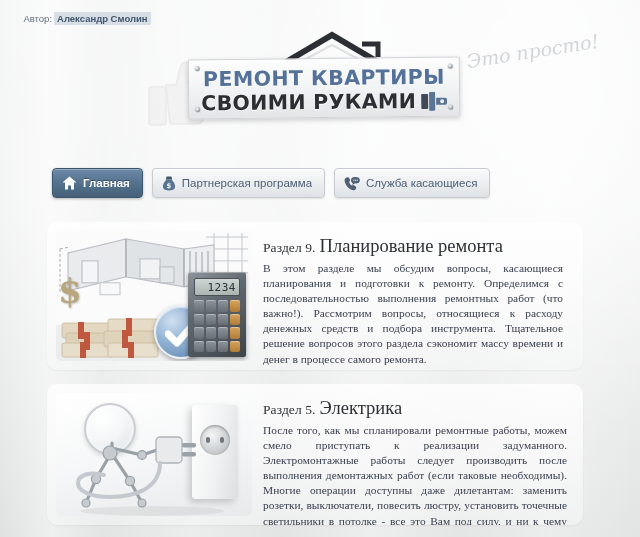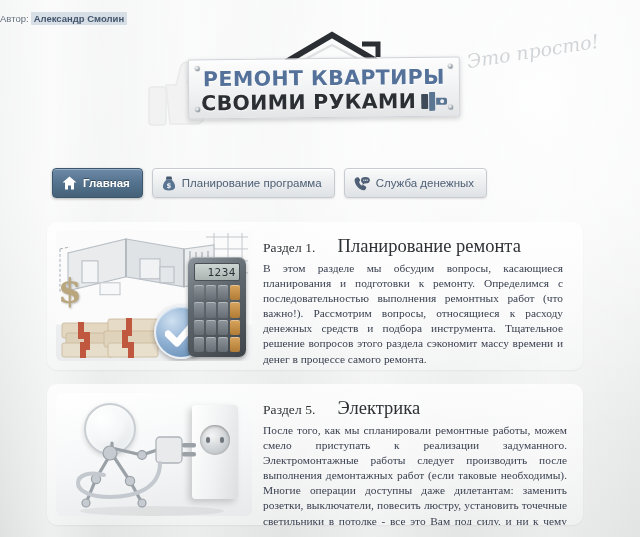--- a/index.html
+++ b/index.html
@@ -37,21 +37,21 @@
       linear-gradient(180deg, rgba(255,255,255,.5) 0 38%, rgba(0,0,0,.02) 100%),
       radial-gradient(ellipse at 82% 18%, rgba(255,255,255,.75) 0%, rgba(255,255,255,0) 55%);
     pointer-events:none;
   }
 
   
   .credits {
     position: absolute;
     left: 0; top: 12px;
     width: 174px;
-    text-align: left;
+    text-align: center;
     font-size: 9.5px;
     color: #5d6b7d;
     line-height: 14px;
     z-index: 6;
   }
   .credits .row { white-space: nowrap; }
   .credits .lbl { color: #63707f; }
   .credits .nm {
     background: rgba(160,180,200,.38);
     color: #43566d;
@@ -210,21 +210,21 @@
     color: #2e3134;
     white-space: nowrap;
     padding-top: 14px;
   }
   .sect-title .num {
     font-size: 13.5px;
     letter-spacing: .1px;
   }
   .sect-title .name {
     font-size: 18.5px;
-    margin-left: 22px;
+    margin-left: 4px;
     font-family: Liberation Serif, serif;
   }
   .sect-text {
     margin-top: 4px;
     font-family: Liberation Serif, serif;
     font-size: 11.4px;
     line-height: 15.1px;
     color: #3a4150;
     text-align: justify;
     padding-right: 8px;
@@ -237,23 +237,23 @@
   
   .c1bg {
     position:absolute; inset:0;
     background:
       linear-gradient(200deg, #ffffff 0%, #f4f5f6 45%, #e9ebec 100%);
   }
   .plan { position:absolute; left:0; top:0; width:100%; height:72%; }
   .money { position:absolute; left:4px; bottom:2px; width:104px; height:56px; }
   .calc {
     position:absolute; right:6px; bottom:4px;
-    width:58px; height:100px;
+    width:58px; height:85px;
     background: linear-gradient(145deg,#8d949b 0%,#5f676e 40%,#3e4449 100%);
-    border-radius: 7px;
+    border-radius: 2px;
     box-shadow: 0 2px 4px rgba(0,0,0,.35), inset 0 1px 0 rgba(255,255,255,.35);
   }
   .calc .screen {
     position:absolute; left:6px; top:6px; right:6px; height:18px;
     background: linear-gradient(180deg,#cfd6d4,#aab4b1);
     border-radius: 2px;
     border: 1px solid #4a5055;
     color:#2b3136;
     font-family:"DejaVu Sans Mono", monospace;
     font-size:11px;
@@ -375,33 +375,33 @@
     </svg>
     <span>Главная</span>
   </div>
 
   <div class="navbtn inactive">
     <svg width="14" height="15" viewBox="0 0 14 15">
       <path d="M4.5 3.5 L9.5 3.5 C12 6 13.5 9 13 11.5 C12.6 13.6 10.5 14.5 7 14.5 C3.5 14.5 1.4 13.6 1 11.5 C0.5 9 2 6 4.5 3.5 Z" fill="#5a7592"></path>
       <path d="M4.6 0.6 L9.4 0.6 L10.2 3.4 L3.8 3.4 Z" fill="#43566d"></path>
       <text x="7" y="12" font-family="DejaVu Sans, sans-serif" font-size="7" font-weight="bold" fill="#eef1f4" text-anchor="middle">$</text>
     </svg>
-    <span>Планирование программа</span>
+    <span>Партнерская программа</span>
   </div>
 
   <div class="navbtn inactive">
     <svg width="16" height="15" viewBox="0 0 16 15">
       <path d="M1.2 2.4 C2.6 1 4 0.8 4.6 1.6 L6 3.6 C6.4 4.3 6 4.9 5.3 5.5 C4.9 6.6 6.4 8.6 7.8 9.6 C8.5 9.1 9.2 8.8 9.8 9.2 L11.8 10.6 C12.6 11.2 12.3 12.6 10.9 13.9 C9.2 15.2 5.6 13.2 3.4 10.7 C1.2 8.2 -0.3 4 1.2 2.4 Z" fill="#4f6076"></path>
       <ellipse cx="11.4" cy="4.2" rx="4.4" ry="3.3" fill="#4f6076"></ellipse>
       <path d="M9 6.6 L8.2 9 L10.6 7.4 Z" fill="#4f6076"></path>
       <circle cx="9.8" cy="4.2" r="0.65" fill="#eef1f4"></circle>
       <circle cx="11.5" cy="4.2" r="0.65" fill="#eef1f4"></circle>
       <circle cx="13.2" cy="4.2" r="0.65" fill="#eef1f4"></circle>
     </svg>
-    <span>Служба денежных</span>
+    <span>Служба касающиеся</span>
   </div>
 
 
 </div>
 
 <div class="card" id="card1">
 
   <div class="thumbimg">
     <div class="art">
       <div class="c1bg"></div>
@@ -476,21 +476,21 @@
             <i></i>
             <i></i>
             <i class="or"></i>
         </div>
       </div>
     </div>
   </div>
 
   <div class="sect-body">
     <div class="sect-title">
-      <span class="num">Раздел 1.</span><span class="name">Планирование ремонта</span>
+      <span class="num">Раздел 9.</span><span class="name">Планирование ремонта</span>
     </div>
     <p class="sect-text">В этом разделе мы обсудим вопросы, касающиеся планирования и подготовки к ремонту. Определимся с последовательностью выполнения ремонтных работ (что важно!). Рассмотрим вопросы, относящиеся к расходу денежных средств и подбора инструмента. Тщательное решение вопросов этого раздела сэкономит массу времени и денег в процессе самого ремонта.</p>
   </div>
 </div>
 
 <div class="card" id="card2">
 
   <div class="thumbimg">
     <div class="art">
       <div class="c2bg"></div>

